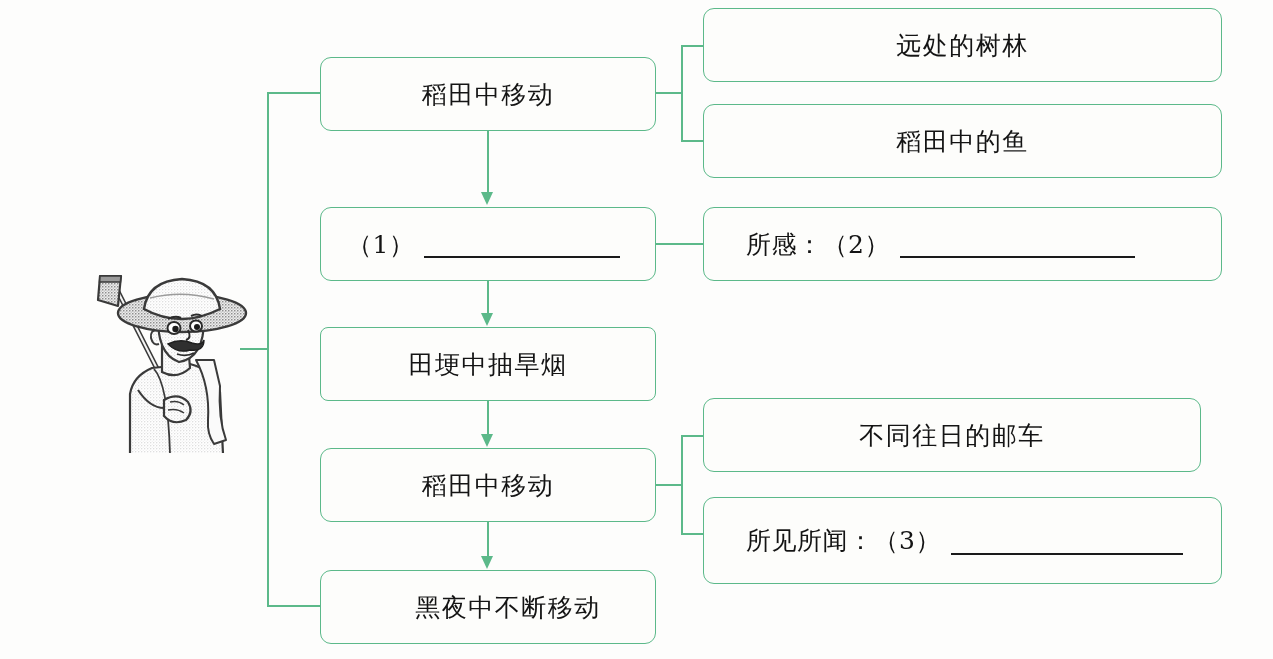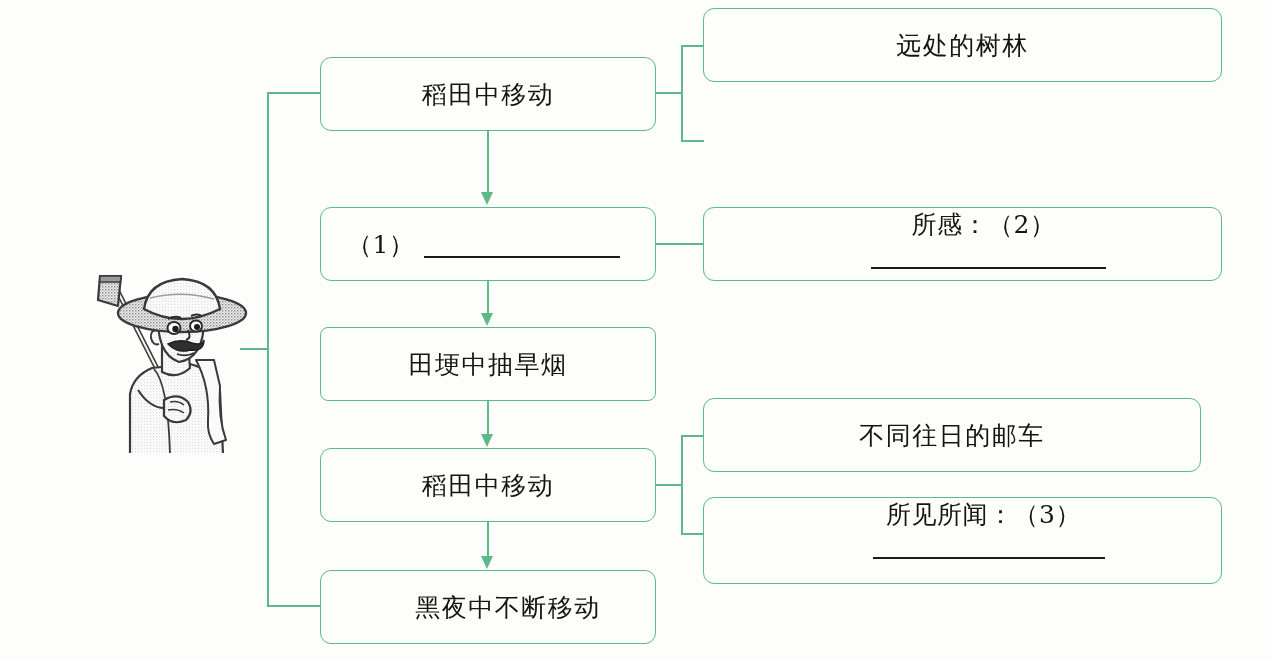--- a/index.html
+++ b/index.html
@@ -35,21 +35,20 @@
   }
   .node.left-align {
     justify-content: flex-start;
     padding-left: 26px;
     letter-spacing: 0.5px;
   }
   .node.left-align-2 {
     justify-content: flex-start;
     padding-left: 42px;
     letter-spacing: 0.5px;
-    flex-direction: column;
   }
 
   
   .blank {
     display: inline-block;
     border-bottom: 2.4px solid #1a1a1a;
     height: 1.05em;
     vertical-align: -0.18em;
     margin-left: 10px;
   }
@@ -197,20 +196,23 @@
 
   <div class="ln h" style="left:656px; top:484px; width:26px;"></div>
   <div class="ln v" style="left:681px; top:435px; height:99px;"></div>
   <div class="ln h" style="left:681px; top:435px; width:23px;"></div>
   <div class="ln h" style="left:681px; top:533px; width:23px;"></div>
 
   <div class="node" style="left:703px; top:8px; width:519px; height:74px;">
     <span>远处的树林</span>
   </div>
 
+  <div class="node" style="left:703px; top:104px; width:519px; height:74px;">
+    <span>稻田中的鱼</span>
+  </div>
 
   <div class="node left-align-2" style="left:703px; top:207px; width:519px; height:74px;">
     <span>所感：（2）</span>
       <span class="blank w2"></span>
   </div>
 
   <div class="node" style="left:703px; top:398px; width:498px; height:74px;">
     <span>不同往日的邮车</span>
   </div>
 

